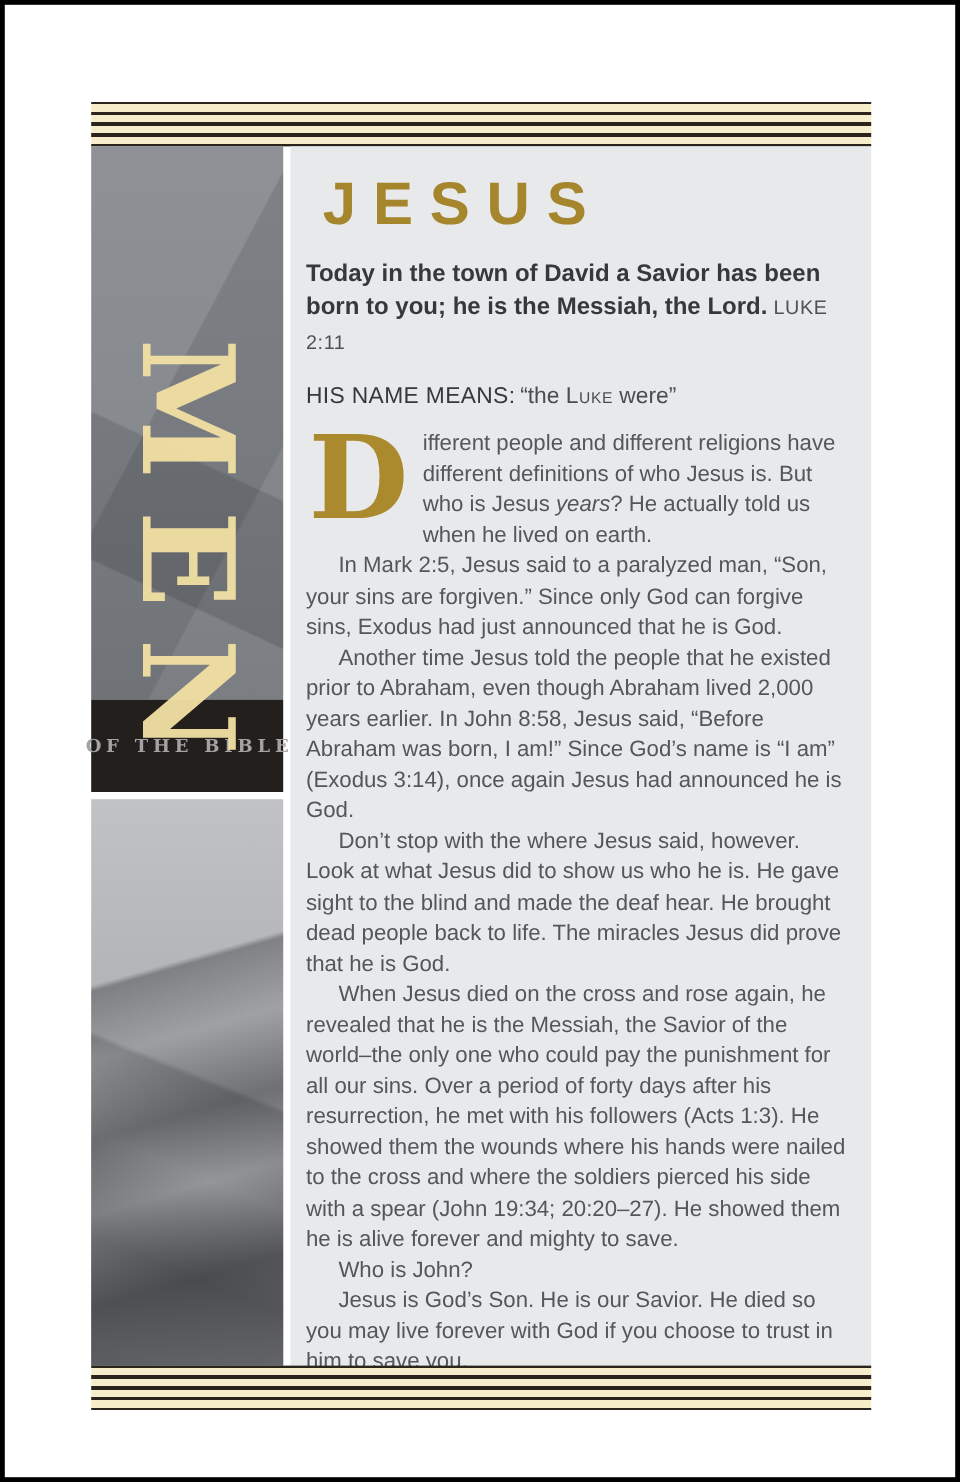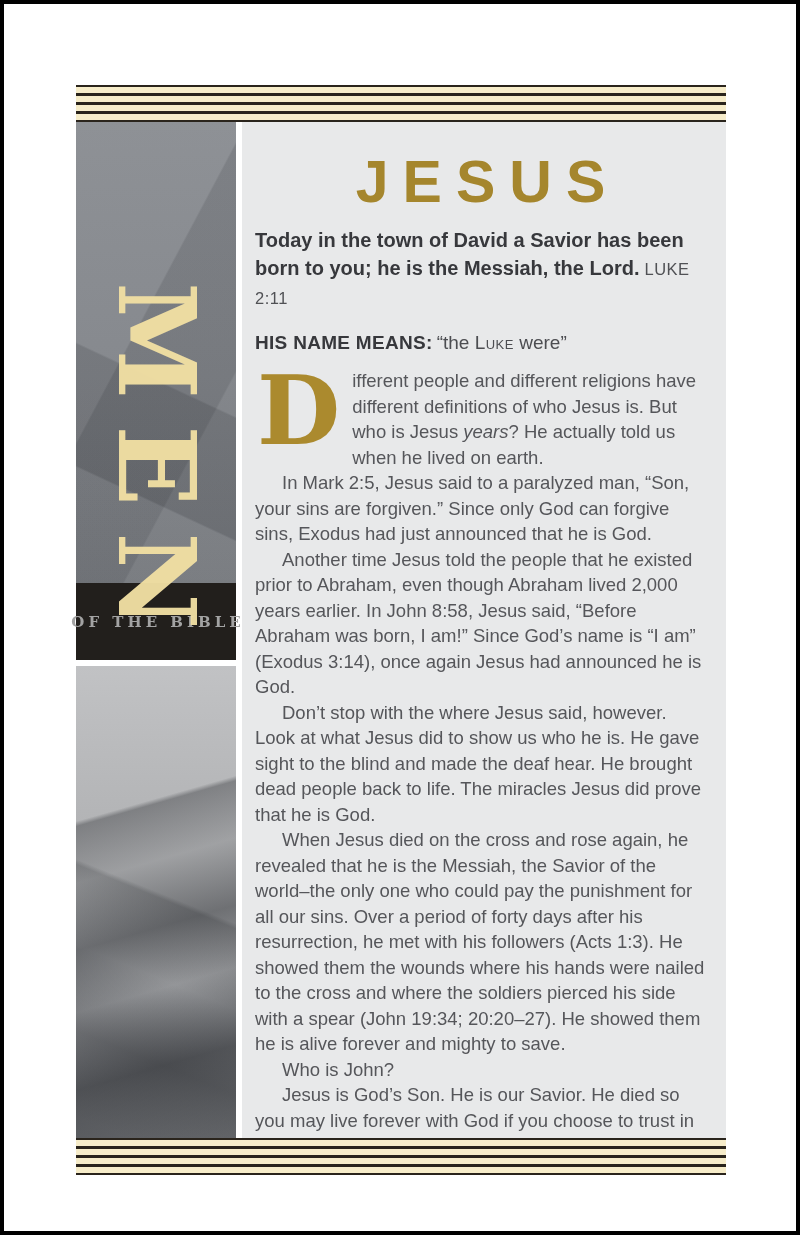--- a/index.html
+++ b/index.html
@@ -72,30 +72,30 @@
 
   
   .content {
     position:absolute; left:238px; top:118px; width:484px; height:1016px;
     background:#e8e9ea;
     box-sizing:border-box;
     padding:14px 20px 0 13px;
     color:#55565a;
   }
   .page-title {
-    margin:18px 0 0 0; text-align:center;
-    font-size:59px; font-weight:bold;
+    margin:6px 0 0 0; 
+    font-size:50px; font-weight:bold;
     letter-spacing:14px; padding-left:14px;
     color:#a5862d; line-height:56px;
   }
   .verse { margin:16px 0 0 0; font-size:20px; line-height:28px; }
   .verse-bold { font-weight:bold; color:#37383c;margin-top:32px; }
   .verse-ref { font-size:16.5px; color:#505155; letter-spacing:0.5px; margin-left:5px; }
   .facts { margin-top:16px; font-size:19px; line-height:30px; color:#4c4d51; }
-  .fact-label { font-weight:bold; color:#37383c; letter-spacing:0.3px; margin-right:4px; }
+  .fact-label { font-weight:normal; color:#37383c; letter-spacing:0.3px; margin-right:4px; }
   .smallcaps { font-variant:small-caps; letter-spacing:0.5px; }
   .story-value { font-style:italic; }
 
   .body-text { margin-top:10px; font-size:18.5px; line-height:25.5px; }
   .body-text p { margin:0; text-indent:27px; }
   .body-text p.first { text-indent:0; }
   .dropcap {
     float:left;
     font-family:"DejaVu Serif", serif; font-weight:bold;
     color:#ab8a2e;

